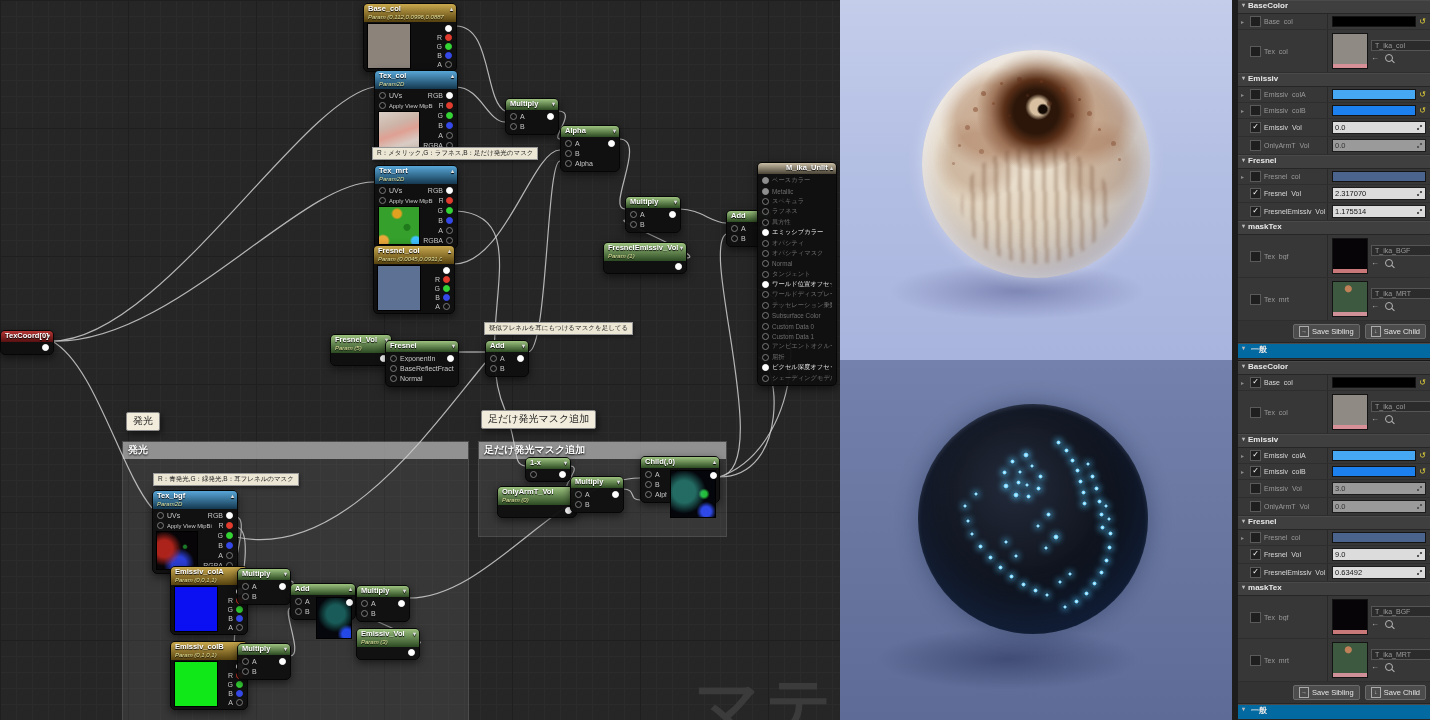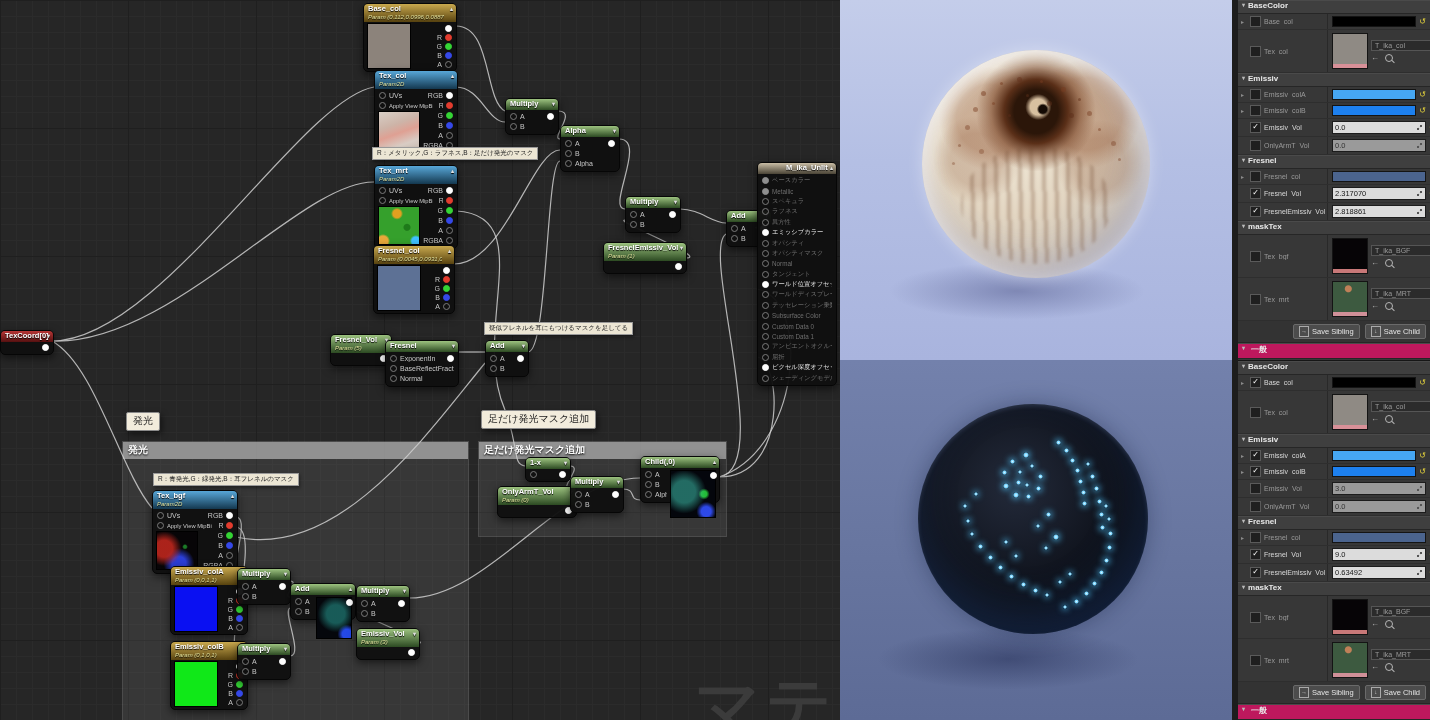--- a/index.html
+++ b/index.html
@@ -114,21 +114,21 @@
     box-shadow:inset -6px -22px 42px rgba(45,90,170,.28),inset 0 2px 4px rgba(150,170,220,.2),0 0 22px rgba(15,25,55,.35);}
   .edot{position:absolute;border-radius:50%;background:radial-gradient(circle,#d8f4ff 0%,#6fd2ff 45%,rgba(70,190,255,0) 75%);
     box-shadow:0 0 6px 1px rgba(80,200,255,.8);}
 
   
   #vsep{position:absolute;left:1232px;top:0;width:6px;height:720px;background:#1d1d1d;}
   #panels{position:absolute;left:1238px;top:0;width:192px;height:720px;background:#333;}
   .panel{position:relative;width:192px;height:360px;overflow:hidden;border-bottom:1px solid #161616;background:#333;}
   .sechead{height:12px;display:flex;gap:3px;background:#3f3f3f;border-top:1px solid #4a4a4a;
     border-bottom:1px solid #262626;font-weight:bold;font-size:8px;color:#e8e8e8;padding:0 4px;}
-  .sechead.gen{background:#be185d;height:14px;gap:6px;}
+  .sechead.gen{background:#0369a1;height:14px;gap:6px;}
   .tri{font-size:6px;color:#bbb;}
   .prow{display:flex;align-items:stretch;min-height:15px;border-bottom:1px solid #2e2e2e;background:#373737;}
   .lcell{width:86px;flex:none;display:flex;align-items:center;gap:3px;border-right:1px solid #292929;padding-left:3px;}
   .rcell{flex:1;display:flex;align-items:center;gap:3px;padding:2px 4px;}
   .exp{width:6px;color:#8a8a8a;font-size:6px;flex:none;}
   .cb{width:9px;height:9px;background:#1f1f1f;border:1px solid #5a5a5a;flex:none;color:#fff;font-size:8px;
     line-height:8px;text-align:center;}
   .plabel{font-size:7px;color:#9a9a9a;white-space:nowrap;overflow:hidden;}
   .plabel.on{color:#d9d9d9;}
   .cbar{flex:1;height:9px;border:1px solid #141414;}
@@ -1025,21 +1025,21 @@
           </div>
         </div>
         <div class="prow">
           <div class="lcell">
             <span class="exp"></span>
             <span class="cb">✓</span>
             <span class="plabel on">FresnelEmissiv_Vol</span>
           </div>
           <div class="rcell">
             <div class="vbox">
-              <span>2.818861</span>
+              <span>1.175514</span>
               <span class="grip"></span>
             </div>
             <span class="reset">↺</span>
           </div>
         </div>
         <div class="sechead">
           <span class="tri">▾</span>
           <span>maskTex</span>
         </div>
         <div class="prow tall" style="min-height: 42px;">

